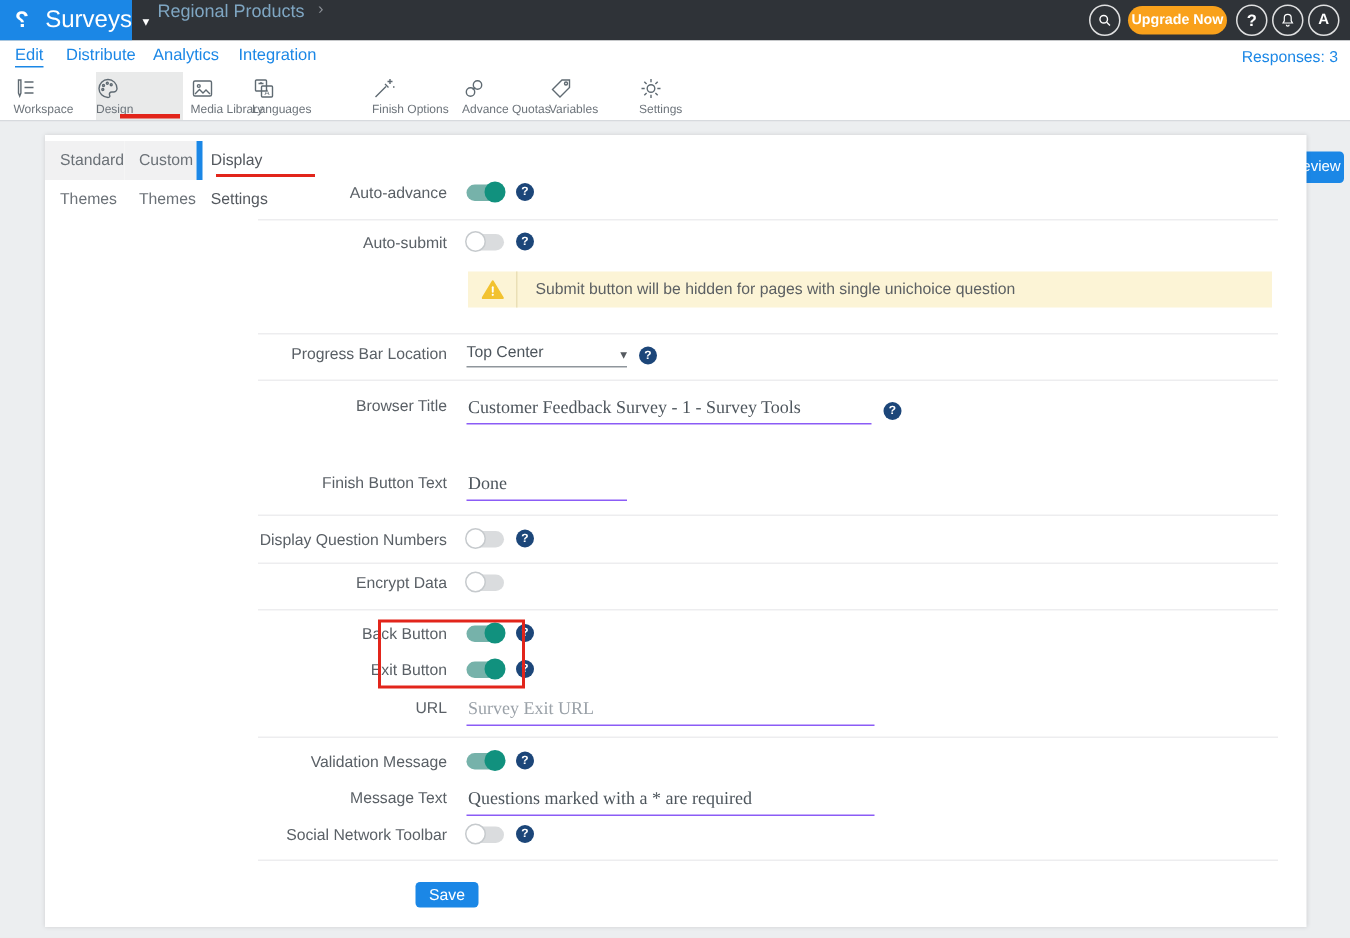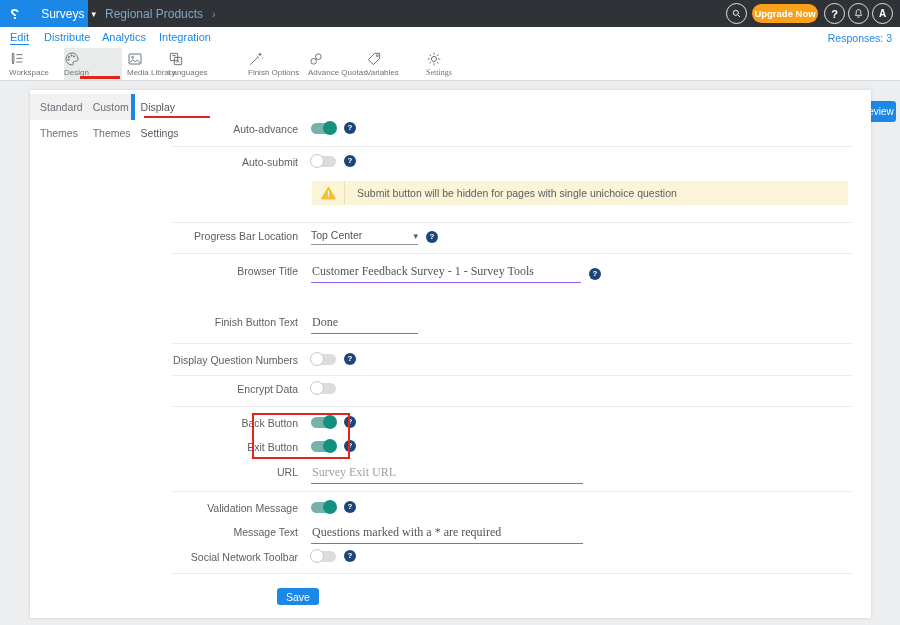--- a/index.html
+++ b/index.html
@@ -4,23 +4,23 @@
 <style>
   * { margin:0; padding:0; box-sizing:border-box; }
   body { font-family:"Liberation Sans", sans-serif; background:#d9dbdd; }
   #app { position:relative; width:900px; height:625px; background:#eceef0; overflow:hidden; }
 
   
   .topbar { position:absolute; left:0; top:0; width:900px; height:27px; background:#2f3338; }
   .logo-block { position:absolute; left:0; top:0; width:88px; height:27px; background:#1b87e6;
     display:flex; align-items:center; color:#fff; cursor:pointer; }
   .logo-glyph { display:inline-block; transform:scaleX(-1); font-size:15px; font-weight:bold; margin-left:10px; }
-  .logo-product { font-size:12px; margin-left:22px; }
+  .logo-product { font-size:16px; margin-left:11px; }
   .logo-caret { font-size:9px; margin-left:7px; }
-  .breadcrumb { position:absolute; left:105px; top:0; height:27px; display:flex; align-items:center; gap:9px; }
+  .breadcrumb { position:absolute; left:105px; top:0; height:27px; display:flex; gap:9px; }
   .bc-parent { color:#7fa6c2; font-size:12px; cursor:pointer; }
   .bc-sep { color:#8b9096; font-size:11px; }
   .bc-current { color:#fdfdfd; font-size:12px; }
   .hcirc { position:absolute; top:3px; width:21px; height:21px; border:1px solid rgba(255,255,255,.85);
     border-radius:50%; color:#fff; display:flex; align-items:center; justify-content:center; cursor:pointer; }
   .upgrade-btn { position:absolute; left:752px; top:4px; width:66px; height:19px; background:#f9a11b;
     border-radius:10px; color:#fff; font-size:9.5px; font-weight:bold; display:flex; align-items:center;
     justify-content:center; cursor:pointer; border:none; }
   .q-glyph { font-size:11px; font-weight:bold; }
   .a-glyph { font-size:10px; font-weight:bold; }
@@ -189,21 +189,21 @@
       </svg>
       <span class="tab-label">Advance Quotas</span>
     </div>
     <div class="tab" style="left:366px;">
       <svg viewBox="0 0 24 24">
         <path d="M13 3.5h7.5V11L11 20.5 3.5 13z"></path>
           <circle cx="17" cy="7" r="1.5"></circle>
       </svg>
       <span class="tab-label">Variables</span>
     </div>
-    <div class="tab" style="left:426px;font-family:Liberation Serif, serif;">
+    <div class="tab" style="left:426px;">
       <svg viewBox="0 0 24 24">
         <circle cx="12" cy="12" r="3.8"></circle>
         <path d="M12 2.5v3.2M12 18.3v3.2M2.5 12h3.2M18.3 12h3.2M5.3 5.3l2.3 2.3M16.4 16.4l2.3 2.3M18.7 5.3l-2.3 2.3M7.6 16.4l-2.3 2.3"></path>
       </svg>
       <span class="tab-label">Settings</span>
     </div>
 
     <div class="urlbox">
       <span class="urltext">https://www.questionpro.com/t/APNrFZ</span>
       <span class="pencil">✎</span>

